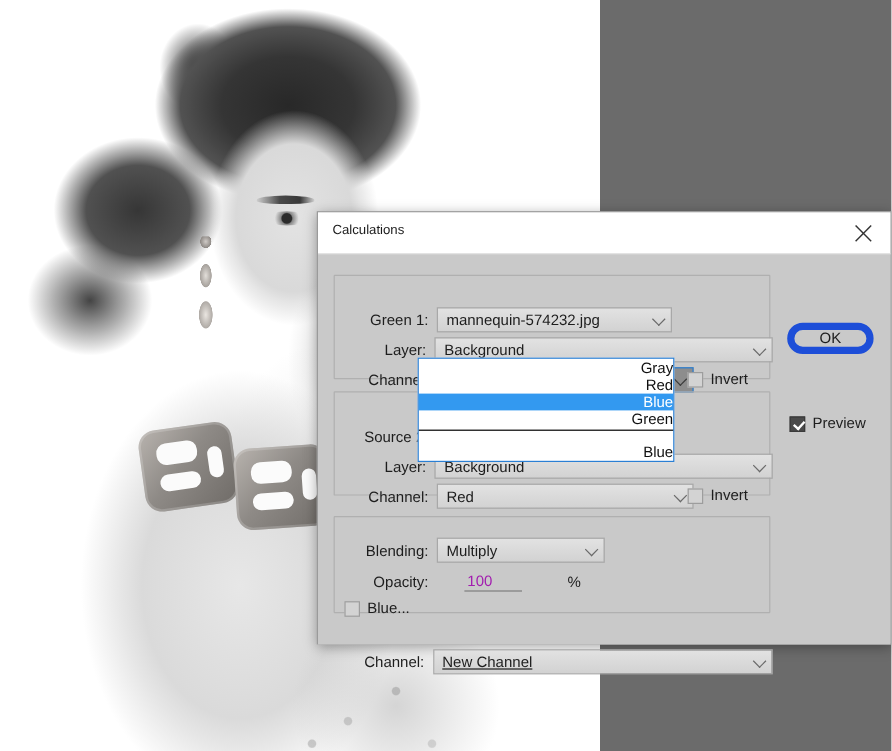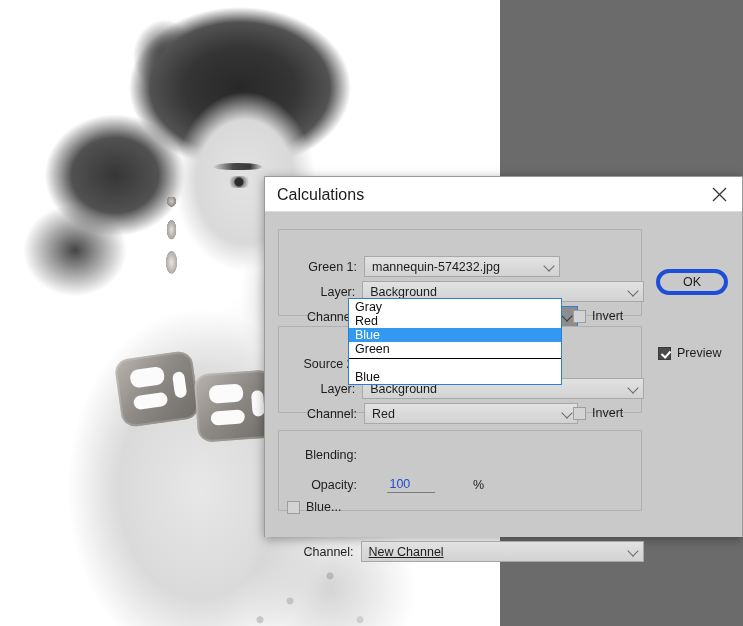--- a/index.html
+++ b/index.html
@@ -104,21 +104,21 @@
   }
   #titlebar {
     position: relative;
     height: 35px;
     background: #ffffff;
     border-bottom: 1px solid #dcdcdc;
   }
   #dialog-title {
     position: absolute;
     left: 12px; top: 9px;
-    font-size: 16px;
+    font-size: 11px;
     color: #1a1a1a;
   }
   #close-btn {
     position: absolute;
     right: 0; top: 0;
     width: 46px; height: 35px;
     display: flex; align-items: center; justify-content: center;
     cursor: pointer;
   }
   #close-btn svg { display: block; }
@@ -196,31 +196,31 @@
   .cb-label { font-size: 12.5px; color: #1d1d1d; white-space: nowrap; }
 
   
   #opacity-field {
     width: 48px;
     border: none;
     border-bottom: 1px solid #7d7d7d;
     background: transparent;
     font-family: "Liberation Sans", sans-serif;
     font-size: 12.5px;
-    color: #1d4ed8;
+    color: #a21caf;
     text-align: left;
     padding: 0 0 1px 2px;
     outline: none;
   }
 
   
   .pbtn {
     position: absolute;
     width: 72px; height: 26px;
-    border: 4px solid #1d4ed8;
+    border: 6px solid #1d4ed8;
     border-radius: 13px;
     background: #c9c9c9;
     display: flex; align-items: center; justify-content: center;
     font-size: 12.5px;
     color: #1d1d1d;
     cursor: pointer;
   }
   #btn-ok     { left: 391px; top: 57px; }
   #btn-cancel { left: 391px; top: 92px; }
   #preview-row { left: 393px; top: 134px; }
@@ -236,20 +236,21 @@
     font-size: 12.5px;
     color: #101010;
     padding: 1px 0 0 0;
   }
   .opt {
     height: 14px;
     line-height: 14px;
     padding: 0 0 0 6px;
     cursor: default;
     white-space: nowrap;
+    text-align: right;
   }
   .opt.selected { background: #3399f0; color: #ffffff; }
   .opt-sep {
     height: 12px;
     border-top: 1px solid #000000;
     margin-top: 2px;
   }
 </style>
 </head>
 <body>
@@ -344,20 +345,24 @@
 
       <div class="cb-row" style="left:308px; top:194px;">
         <span class="checkbox"></span>
         <span class="cb-label">Invert</span>
       </div>
 
       <div class="group" id="group-blend"></div>
 
       <div class="field-row" style="left:19px; top:236px; width:250px;">
         <div class="field-label" style="width:80px;">Blending:</div>
+        <div class="combo" style="width:140px;">
+          <span>Multiply</span>
+          <i class="chev"></i>
+        </div>
       </div>
 
       <div class="field-row" style="left:19px; top:265px; width:200px;justify-content:space-between;">
         <div class="field-label" style="width:80px;">Opacity:</div>
         <input id="opacity-field" type="text" value="100" style="">
         <span class="cb-label" style="margin-left:14px;">%</span>
       </div>
 
       <div class="cb-row" style="left:22px; top:288px;">
         <span class="checkbox"></span>

